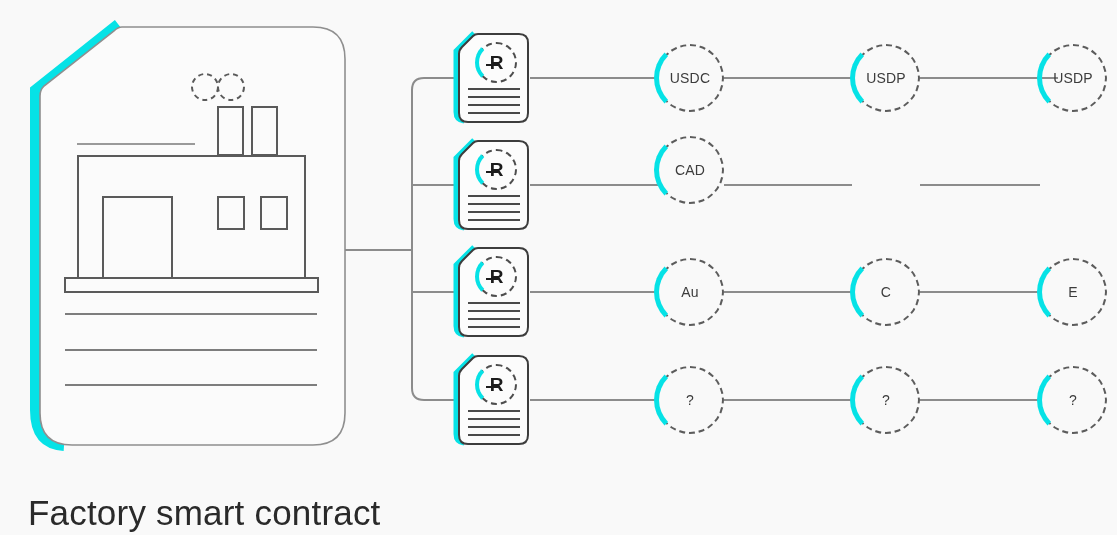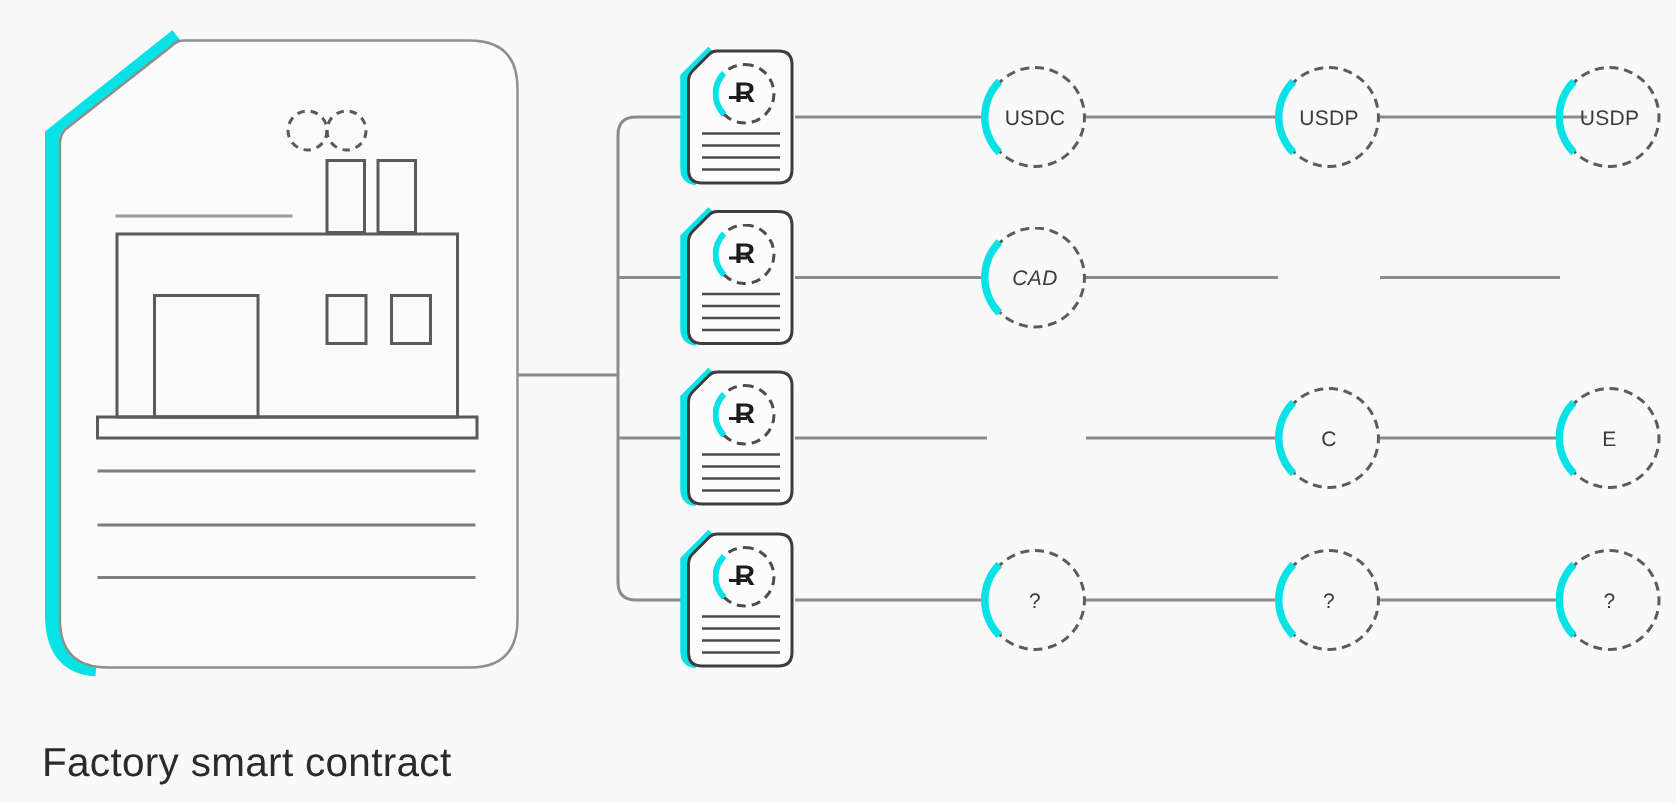--- a/index.html
+++ b/index.html
@@ -79,21 +79,21 @@
     top:56%;
     width:12px;
     height:2.2px;
     background:#1c1c1c;
   }
 
   .caption{
     position:absolute;
     left:28px;
     top:493px;
-    font-size:27px;
+    font-size:35px;
     font-weight:400;
     color:var(--ink);
     letter-spacing:0.2px;
     z-index:2;
   }
 </style>
 </head>
 <body>
 
 <div class="stage">
@@ -208,24 +208,27 @@
   <div class="token" style="left:656px;top:44px;">
       <span class="tlabel">USDC</span>
     </div>
   <div class="token" style="left:852px;top:44px;">
       <span class="tlabel">USDP</span>
     </div>
   <div class="token" style="left:1039px;top:44px;">
       <span class="tlabel">USDP</span>
     </div>
 
-  <div class="token" style="left:656px;top:151px;font-style:italic;">
+  <div class="token" style="left:656px;top:136px;">
       <span class="tlabel">CAD</span>
     </div>
 
+  <div class="token" style="left:656px;top:258px;">
+      <span class="tlabel">Au</span>
+    </div>
   <div class="token" style="left:852px;top:258px;">
       <span class="tlabel">C</span>
     </div>
   <div class="token" style="left:1039px;top:258px;">
       <span class="tlabel">E</span>
     </div>
 
   <div class="token" style="left:656px;top:366px;">
       <span class="tlabel">?</span>
     </div>

